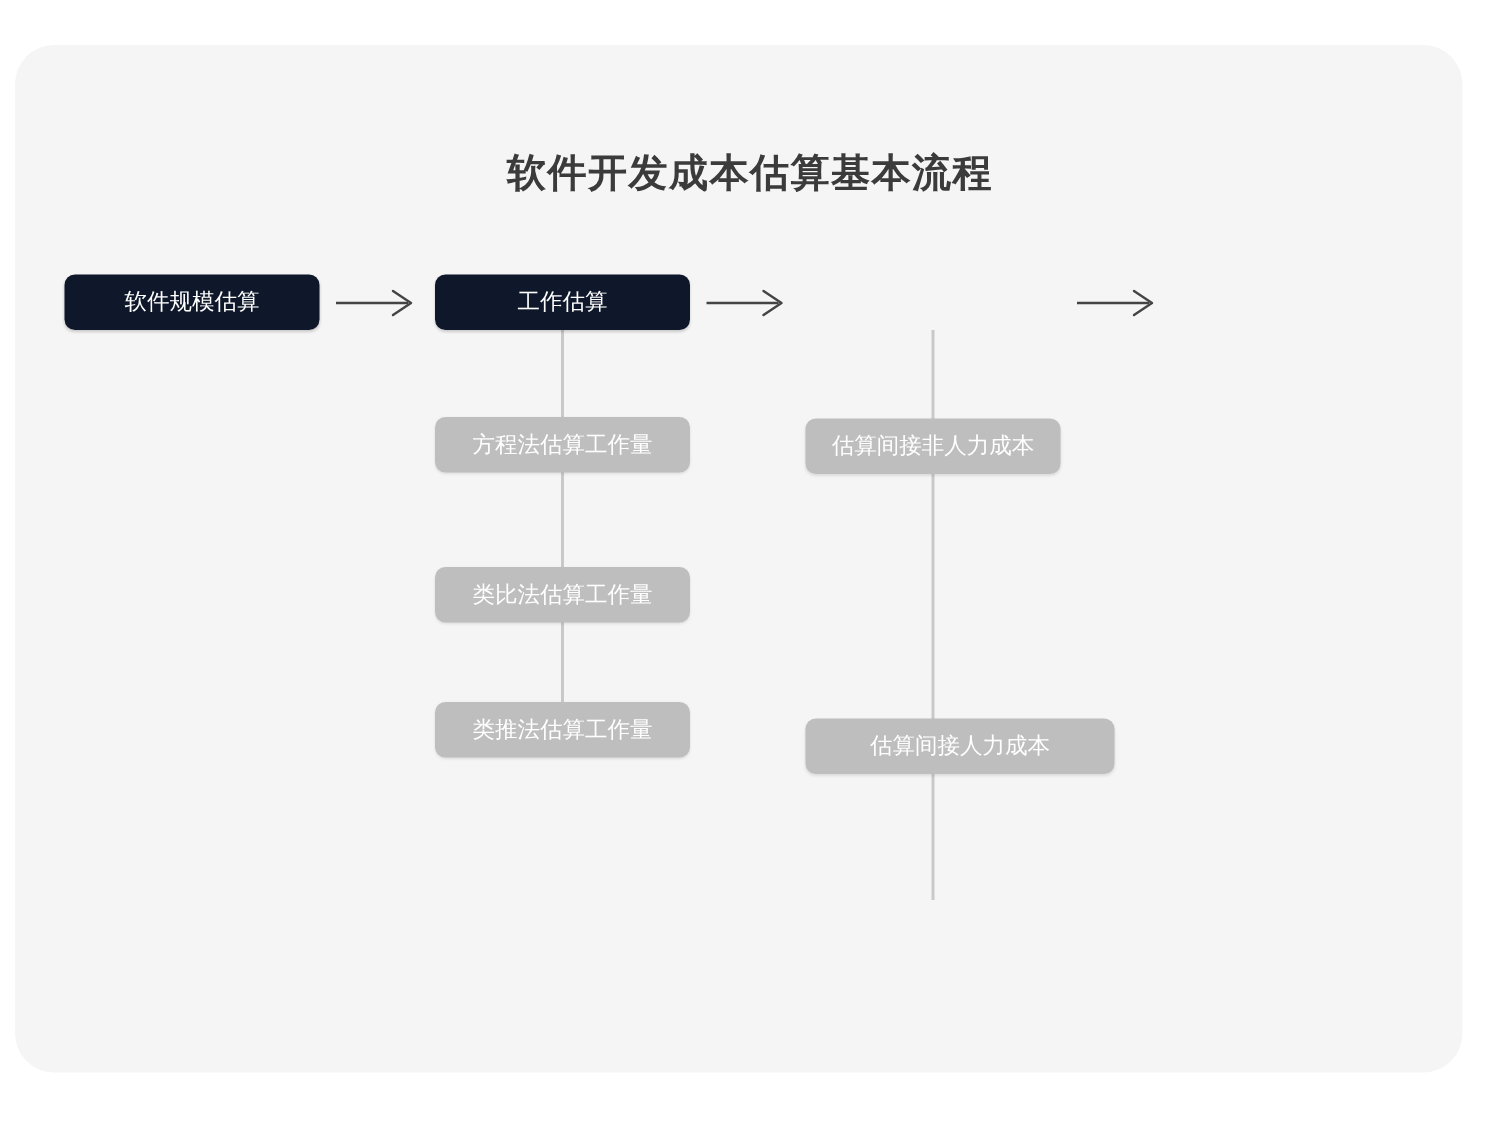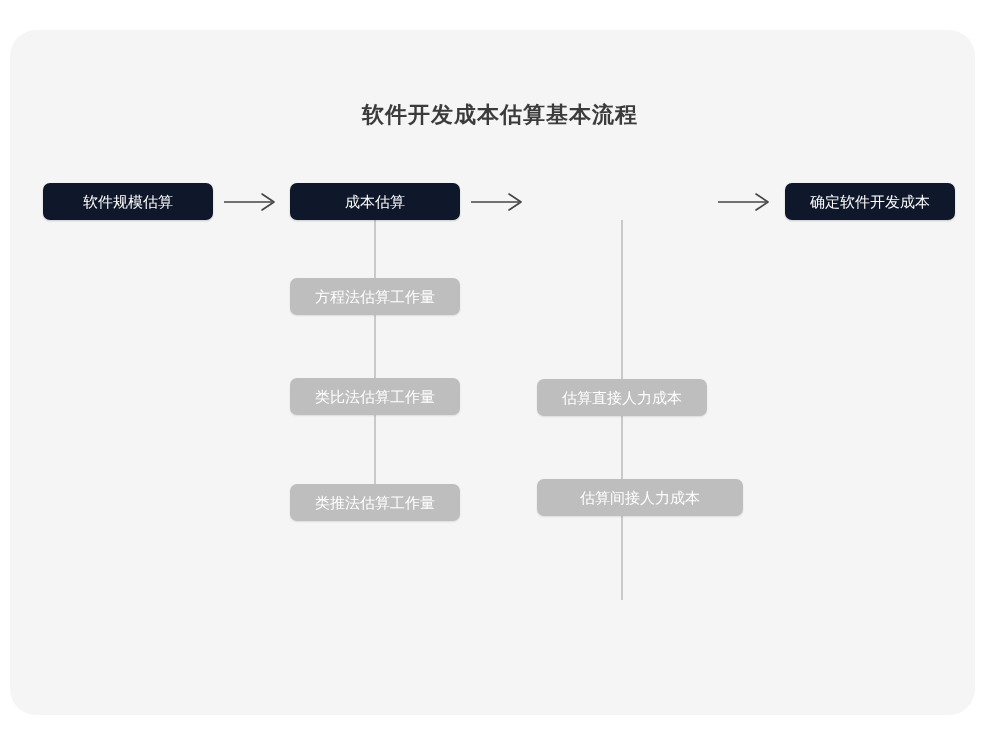--- a/index.html
+++ b/index.html
@@ -32,21 +32,21 @@
     border-radius: 26px;
   }
 
   
   #title {
     position: absolute;
     left: 0;
     top: 95px;
     width: 1000px;
     text-align: center;
-    font-size: 22px;
+    font-size: 26px;
     font-weight: 700;
     color: #3b3b3b;
     letter-spacing: 1px;
     line-height: 40px;
     white-space: nowrap;
   }
 
   
   .node {
     position: absolute;
@@ -89,22 +89,21 @@
 <div id="canvas">
 
   <div id="card"></div>
 
   <div id="title">软件开发成本估算基本流程</div>
 
   <div class="vline" id="vline-work" style="left: 374px; top: 220px; height: 277px;"></div>
   <div class="vline" id="vline-cost" style="left: 621px; top: 220px; height: 380px;"></div>
 
   <div class="node primary" id="node-step-1" style="left: 43px; top: 183px; width: 170px;">软件规模估算</div>
-  <div class="node primary" id="node-step-2" style="left: 290px; top: 183px; width: 170px;">成本估算</div>
-  <div class="node primary" id="node-step-4" style="left: 785px; top: 183px; width: 170px;">确定软件开发成本</div>
+  <div class="node primary" id="node-step-2" style="left: 290px; top: 183px; width: 170px;">工作估算</div>
 
   <div class="arrow" id="arrow-1" style="left: 222px; top: 191px; width: 60px;">
     <svg width="60" height="22" viewBox="0 0 60 22">
       <path d="M2 11 H50" stroke="#444444" stroke-width="1.6" fill="none"></path>
       <path d="M40 3 L52 11 L40 19" stroke="#444444" stroke-width="1.6" fill="none" stroke-linecap="round" stroke-linejoin="round"></path>
     </svg>
   </div>
   <div class="arrow" id="arrow-2" style="left: 469px; top: 191px; width: 60px;">
     <svg width="60" height="22" viewBox="0 0 60 22">
       <path d="M2 11 H50" stroke="#444444" stroke-width="1.6" fill="none"></path>
@@ -113,18 +112,18 @@
   </div>
   <div class="arrow" id="arrow-3" style="left: 716px; top: 191px; width: 60px;">
     <svg width="60" height="22" viewBox="0 0 60 22">
       <path d="M2 11 H50" stroke="#444444" stroke-width="1.6" fill="none"></path>
       <path d="M40 3 L52 11 L40 19" stroke="#444444" stroke-width="1.6" fill="none" stroke-linecap="round" stroke-linejoin="round"></path>
     </svg>
   </div>
 
   <div class="node secondary" id="node-work-1" style="left: 290px; top: 278px; width: 170px;">方程法估算工作量</div>
   <div class="node secondary" id="node-work-2" style="left: 290px; top: 378px; width: 170px;">类比法估算工作量</div>
-  <div class="node secondary" id="node-work-3" style="left: 290px; top: 484px; width: 170px;">类推法估算工作量</div>
+  <div class="node secondary" id="node-work-3" style="left: 290px; top: 468px; width: 170px;">类推法估算工作量</div>
 
-  <div class="node secondary" id="node-cost-2" style="left: 537px; top: 379px; width: 170px;">估算直接人力成本</div>
+  <div class="node secondary" id="node-cost-1" style="left: 537px; top: 279px; width: 170px;">估算间接非人力成本</div>
   <div class="node secondary" id="node-cost-3" style="left: 537px; top: 479px; width: 206px;">估算间接人力成本</div>
 
 </div>
 
 </body></html>

